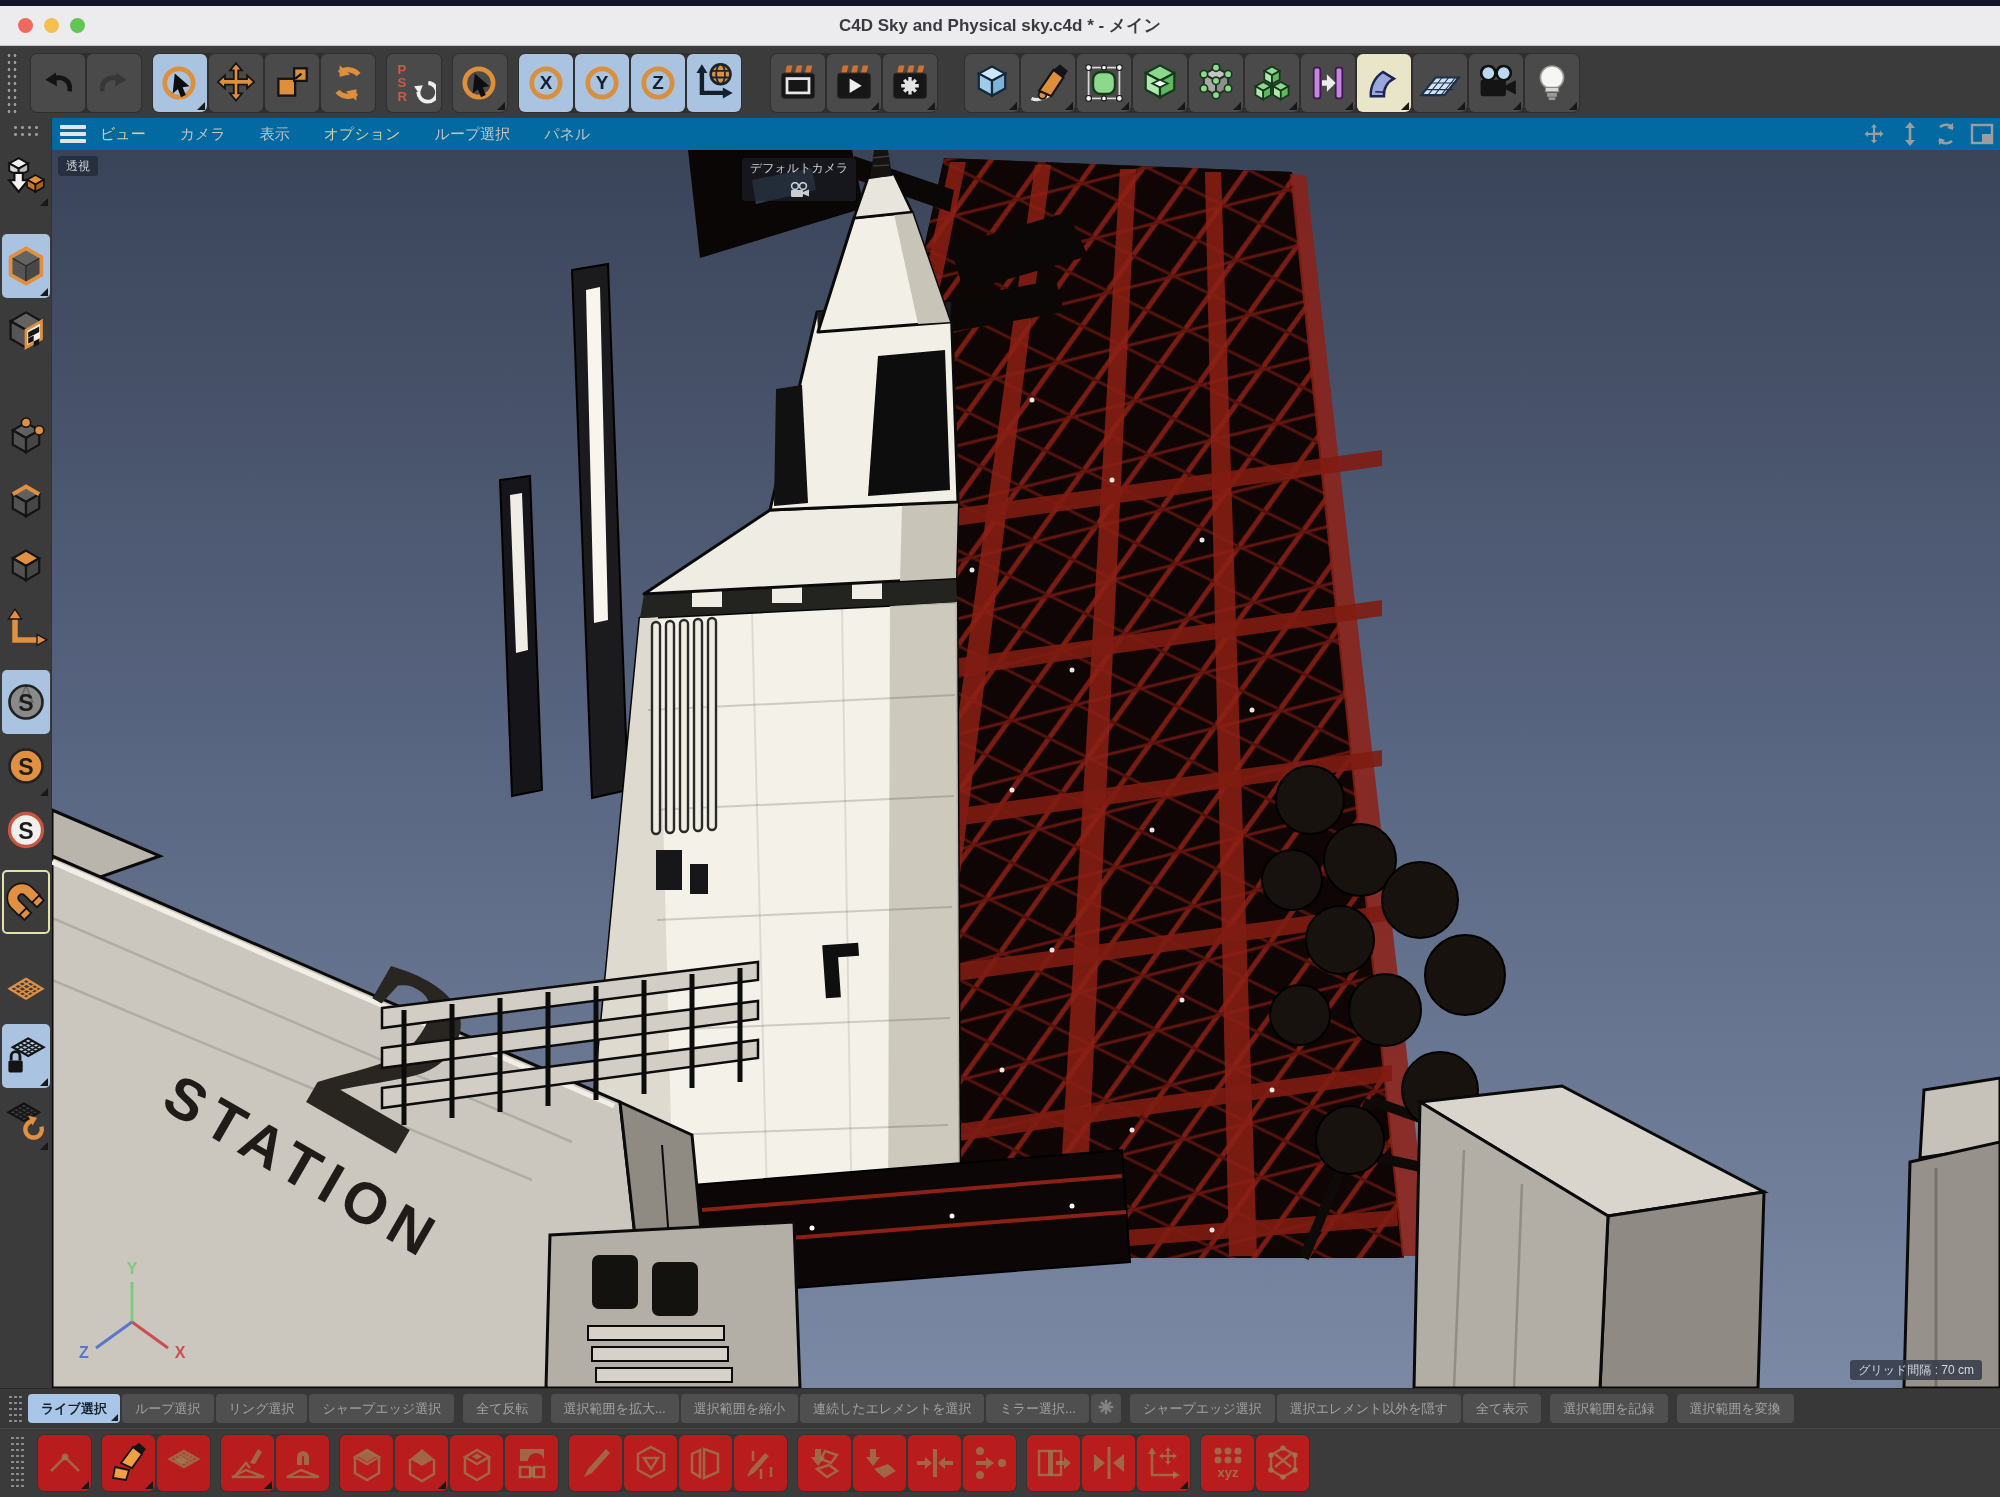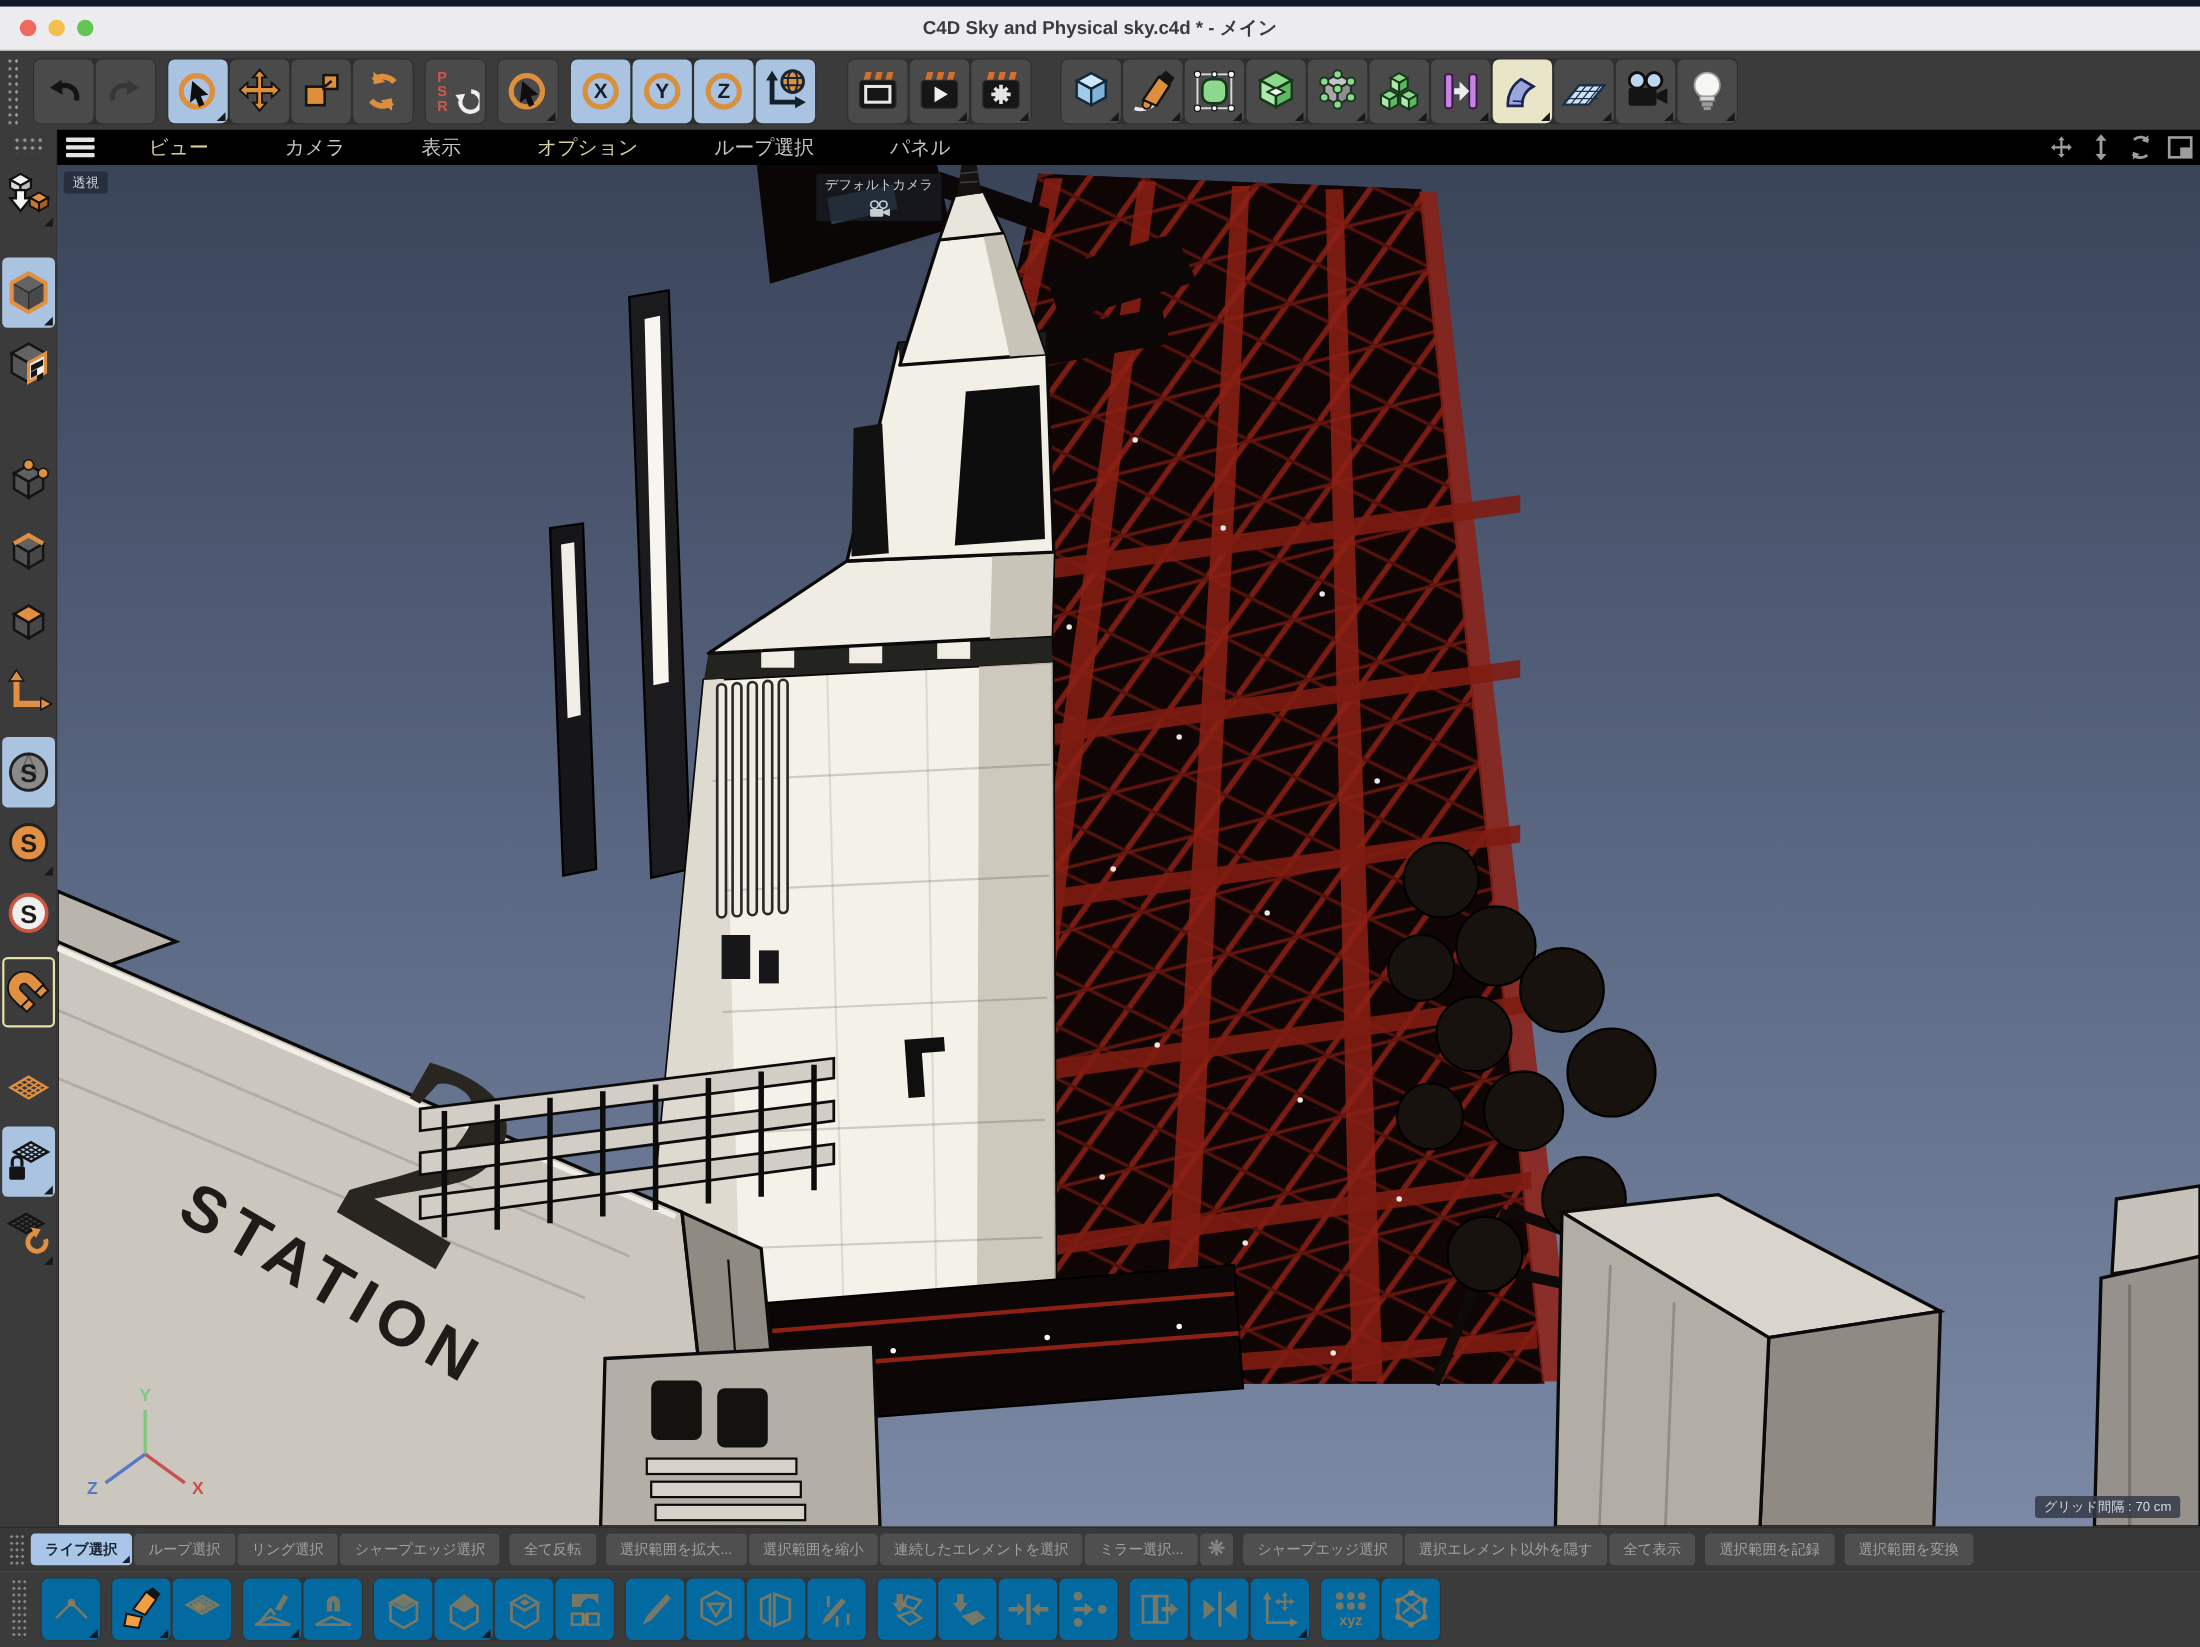--- a/index.html
+++ b/index.html
@@ -37,22 +37,22 @@
   .sgrip { width:28px; height:16px; margin:6px 0 4px 0;
            background:radial-gradient(circle,#9a9a9a 1.3px,transparent 1.6px) 0 0/7px 7px repeat; }
   .sbtn { position:relative; width:48px; height:64px; display:flex; align-items:center; justify-content:center;
           border-radius:5px; }
   .sbtn.active-blue { background:#a9c3e1; }
   .sbtn.active-outline { outline:2px solid #e5e2a8; outline-offset:-2px; }
   .sgap { height:26px; } .sgap-l { height:44px; } .sgap-s { height:8px; }
 
   
   .vp { position:absolute; left:52px; top:118px; width:1948px; height:1270px; }
-  .vp-menu { position:relative; height:32px; background:#000000; display:flex; align-items:center;
-             font-size:18px; color:#c4c4c4;gap:35px; }
+  .vp-menu { position:relative; height:32px; background:#0369a1; display:flex; align-items:center;
+             font-size:15px; color:#c4c4c4; }
   .vp-menu .burger { width:26px; height:18px; margin:0 14px 0 8px; display:flex; flex-direction:column; justify-content:space-between; }
   .vp-menu .burger i { display:block; height:4px; background:#e4e4e4; border-radius:1px; }
   .vp-menu .mi { margin-right:34px; cursor:default; }
   .vp-menu .mi.hl { color:#d6cf9e; }
   .vp-nav { position:absolute; right:6px; top:0; height:32px; display:flex; align-items:center; gap:12px; }
   .scene { position:relative; width:1948px; height:1238px; overflow:hidden; background:#3a4459; }
   .scene svg.world { position:absolute; left:0; top:0; }
   .ovl { position:absolute; font-size:12px; color:#ced2d8; background:rgba(24,30,40,.55);
          padding:3px 8px; border-radius:3px; line-height:1.2; }
   .ovl.proj { left:6px; top:6px; }
@@ -72,21 +72,21 @@
   .selbtn.active::after { content:""; position:absolute; right:2px; bottom:2px;
             border-left:7px solid transparent; border-bottom:7px solid #14202c; }
   .selbtn.iconb { padding:0 6px; }
 
   
   .btoolbar { position:absolute; left:0; top:1428px; width:2000px; height:69px; background:#3b3b3b;
               display:flex; align-items:center; border-top:1px solid #474747; }
   .bgrip { width:14px; align-self:stretch; margin:6px 4px 6px 10px;
            background:radial-gradient(circle,#8a8a8a 1.2px,transparent 1.5px) 0 0/5px 6px repeat; }
   .bg { display:flex; gap:2px; background:#343434; padding:1px; border-radius:7px; margin-left:9px; }
-  .mbtn { position:relative; width:53px; height:56px; background:#0369a1; border-radius:6px;
+  .mbtn { position:relative; width:53px; height:56px; background:#b91c1c; border-radius:6px;
           display:flex; align-items:center; justify-content:center; }
   .tan { stroke:#9b7e55; fill:none; stroke-width:2.5; opacity:.75; }
   .tanf { fill:#9b7e55; opacity:.75; }
   .xyz-t { font:bold 13px "Liberation Sans",sans-serif; fill:#9b7e55; opacity:.85; text-anchor:middle; }
   .station-num { font:bold 250px "Liberation Serif","DejaVu Serif",serif; fill:#292622; }
   .station-word { font:bold 58px "Liberation Sans",sans-serif; fill:#1e1b18; letter-spacing:9px; }
   .gz { font:bold 16px "Liberation Sans",sans-serif; text-anchor:middle; }
 </style>
 </head>
 <body>

